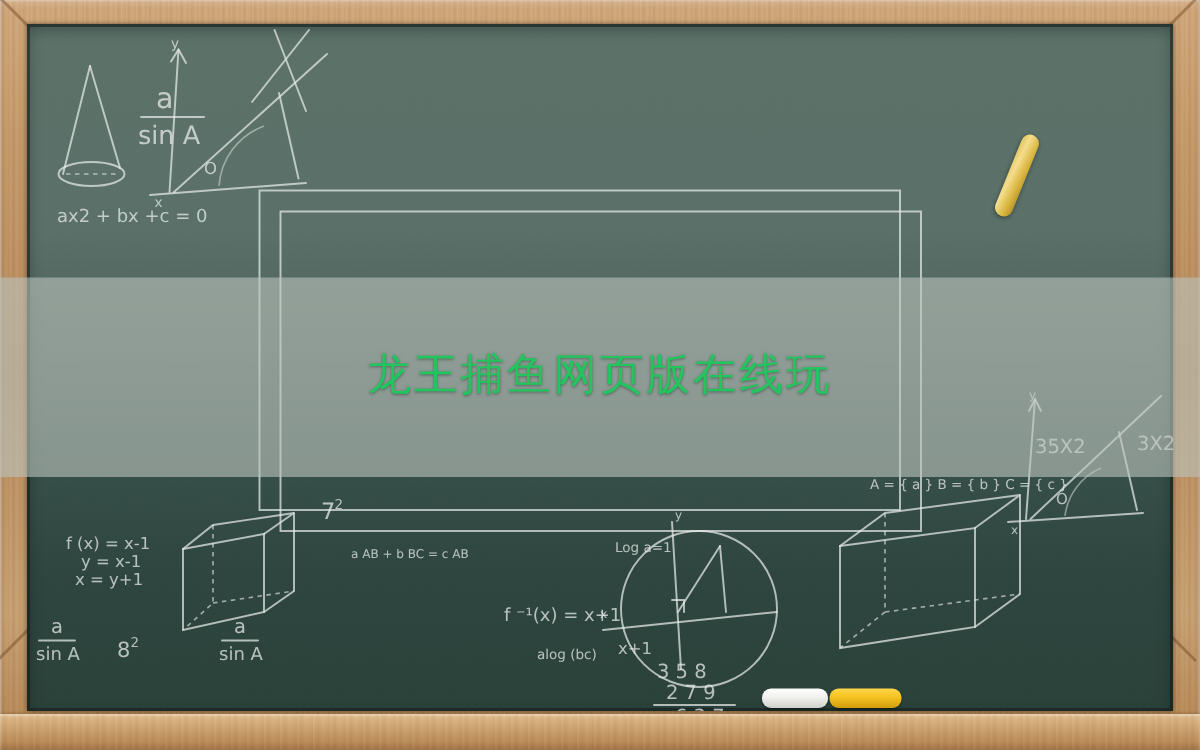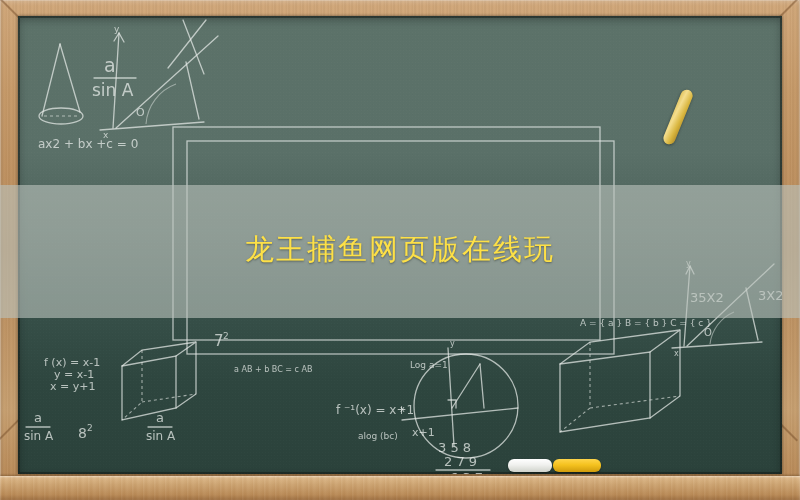--- a/index.html
+++ b/index.html
@@ -75,21 +75,21 @@
   .chalk-layer svg{position:absolute;left:0;top:0;}
 
   
   .overlay{
     position:absolute;left:0;right:0;top:185px;height:133px;
     background:rgba(186,193,188,.62);
   }
   .title{
     position:absolute;left:0;right:0;top:222px;height:56px;
     display:flex;align-items:center;justify-content:center;
-    color:#fde047;font-size:29px;letter-spacing:2px;
+    color:#22c55e;font-size:29px;letter-spacing:2px;
     font-family:Liberation Serif, serif;
     text-shadow:0 1px 2px rgba(40,50,45,.55);
     white-space:nowrap;
   }
 
   
   .chalk-diag{
     position:absolute;left:672px;top:88px;width:12px;height:58px;border-radius:6px;
     background:linear-gradient(95deg,#e0c25c 0%,#f4dd8d 30%,#d9b63f 70%,#b5902a 100%);
     transform:rotate(22deg);

